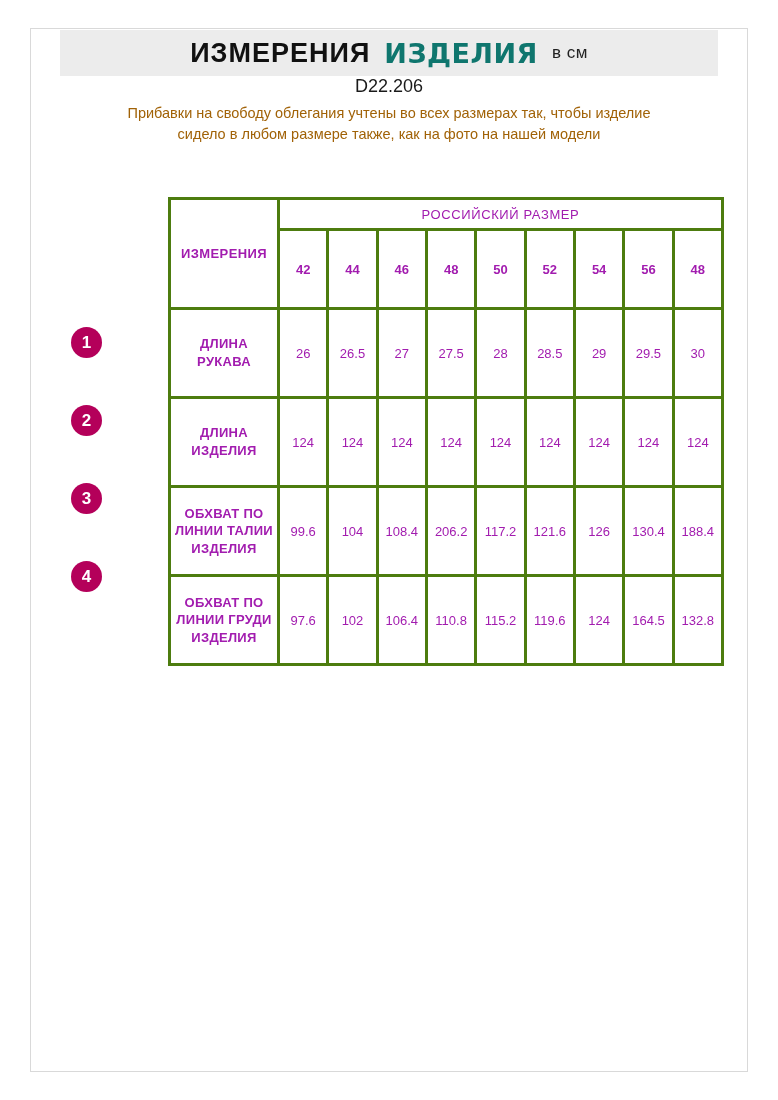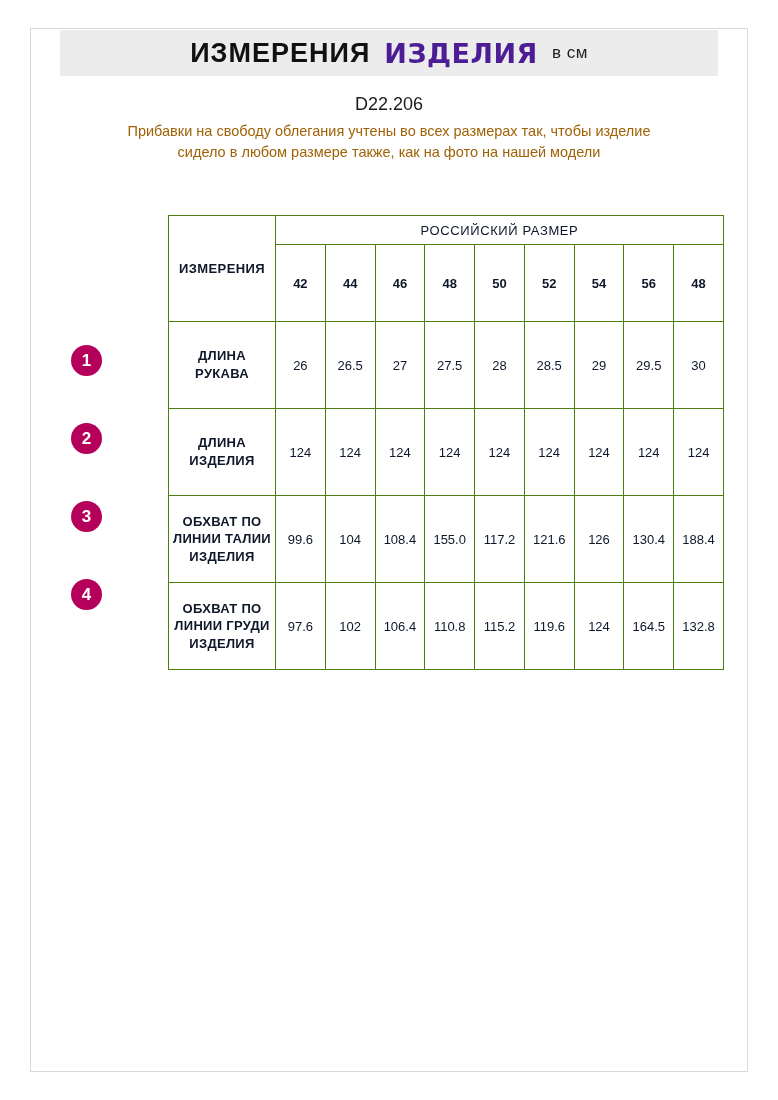--- a/index.html
+++ b/index.html
@@ -47,33 +47,32 @@
   .title-main {
     font-size: 27px;
     font-weight: bold;
     letter-spacing: 1px;
     color: #111;
   }
   .title-main2 {
     font-size: 27px;
     font-weight: bold;
     letter-spacing: 0.5px;
-    color: #4c1d95;
+    color: #0f766e;
     font-family: "DejaVu Sans", sans-serif;
   }
   .title-unit {
     font-size: 17px;
     color: #222;
     letter-spacing: 0.5px;
   }
   .article {
     text-align: center;
     font-size: 18px;
     color: #1a1a1a;
-    margin-top: 18px;
   }
   .subnote {
     text-align: center;
     font-size: 14.5px;
     line-height: 1.45;
     color: #a16207;
     margin: 6px auto 0;
     max-width: 560px;
   }
 
@@ -83,25 +82,25 @@
     position: relative;
     padding-left: 52px;
   }
   table.meas {
     border-collapse: collapse;
     width: 556px;
     margin-left: 56px;
     table-layout: fixed;
   }
   table.meas th, table.meas td {
-    border: 1px solid #4d7c0f;
+    border: 3px solid #4d7c0f;
     text-align: center;
     vertical-align: middle;
     font-size: 13px;
-    color: #0f172a;
+    color: #a21caf;
   }
   .rus-head {
     height: 26px;
     font-size: 11.5px;
     letter-spacing: 0.6px;
     font-weight: normal;
   }
   .col-label {
     width: 104px;
   }
@@ -223,21 +222,21 @@
             <td>124</td>
             <td>124</td>
             <td>124</td>
             <td>124</td>
           </tr>
           <tr>
             <td class="col-label row-label">ОБХВАТ ПО ЛИНИИ ТАЛИИ ИЗДЕЛИЯ</td>
             <td>99.6</td>
             <td>104</td>
             <td>108.4</td>
-            <td>155.0</td>
+            <td>206.2</td>
             <td>117.2</td>
             <td>121.6</td>
             <td>126</td>
             <td>130.4</td>
             <td>188.4</td>
           </tr>
           <tr>
             <td class="col-label row-label">ОБХВАТ ПО ЛИНИИ ГРУДИ ИЗДЕЛИЯ</td>
             <td>97.6</td>
             <td>102</td>

